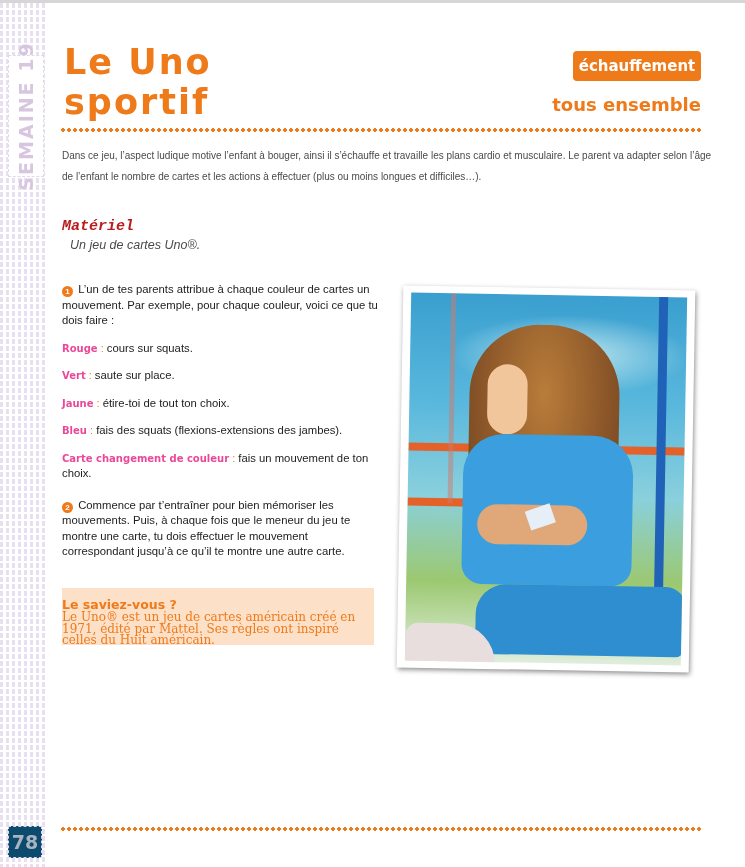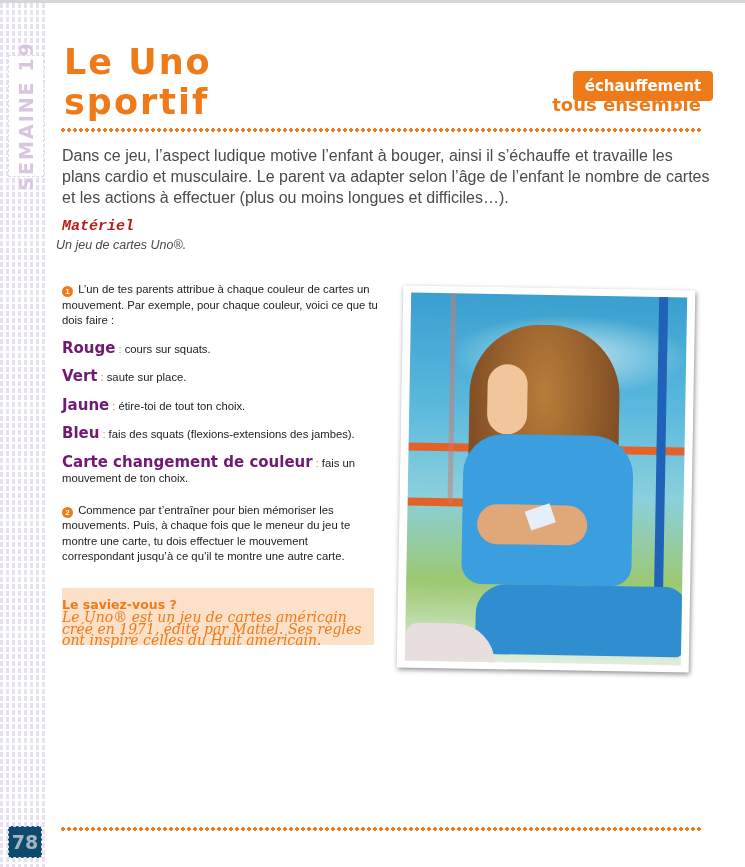--- a/index.html
+++ b/index.html
@@ -50,88 +50,88 @@
       position: absolute; left: 64px; top: 42px;
       margin: 0;
       font-family: "DejaVu Sans", sans-serif;
       font-weight: bold;
       font-size: 35px; line-height: 40px;
       letter-spacing: 2px;
       color: #ef7a1a;
     }
     .badge {
       position: absolute; left: 573px; top: 51px;
-      width: 140px; height: 30px;
+      width: 128px; height: 30px;
       background: #ef7a1a;
       border-radius: 4px;
       color: #ffffff;
       font-family: "DejaVu Sans", sans-serif;
       font-weight: bold;
       font-size: 15px;
-      display: flex; align-items: center; justify-content: center; margin-top: 20px;
+      display: flex; align-items: center; justify-content: center;
     }
     .subtitle {
       position: absolute; right: 44px; top: 94px;
       font-family: "DejaVu Sans", sans-serif;
       font-weight: bold;
       font-size: 18px;
       color: #ef7a1a;
     }
     .dotted-rule {
       position: absolute; height: 4px;
       background: radial-gradient(circle, #ef7a1a 1.7px, transparent 2px) 0 0 / 6px 4px repeat-x;
     }
     .rule-top { left: 60px; top: 128px; width: 642px; }
     .rule-bottom { left: 60px; top: 827px; width: 642px; }
     .intro {
       position: absolute; left: 62px; top: 145px; width: 650px;
       margin: 0;
-      font-size: 16px; line-height: 21px;
+      font-size: 10px; line-height: 21px;
       color: #4a4a4a;
     }
     .materiel-heading {
       position: absolute; left: 62px; top: 218px;
       font-family: Liberation Mono, monospace;
       font-style: italic; font-weight: bold;
       font-size: 15px; color: #b91c1c; text-align: right;
     }
     .materiel-text {
-      position: absolute; left: 56px; top: 238px;
+      position: absolute; left: 70px; top: 238px;
       font-style: italic; font-size: 12.5px; color: #4a4a4a;
     }
     .steps {
       position: absolute; left: 62px; top: 282px; width: 320px;
       font-size: 11.3px; line-height: 15.5px; color: #222;
     }
     .steps p { margin: 0; }
     .num-bullet {
       display: inline-block; width: 11px; height: 11px; border-radius: 50%;
       background: #ef7a1a; color: #fff; font-size: 8px; font-weight: bold;
       text-align: center; line-height: 11px; vertical-align: -1px; margin-right: 2px;
     }
     .color-line { margin-top: 12px !important; }
     .color-name {
       font-family: "DejaVu Sans", sans-serif; font-weight: bold;
-      font-size: 15px; color: #701a75;
+      font-size: 10px; color: #ec4899;
     }
     .color-sep { color: #ef7a1a; font-size: 11px; }
     .step2 { margin-top: 16px !important; }
     .fact-box {
       position: absolute; left: 62px; top: 588px; width: 312px; height: 57px;
       background: #fde0c8;
       box-sizing: border-box; padding: 9px 0;
     }
     .fact-title {
       font-family: "DejaVu Sans", sans-serif; font-weight: bold;
       font-size: 12.5px; color: #ef7a1a; margin: 0; line-height: 15px;
     }
     .fact-text {
       margin: 0;
-      font-family: "DejaVu Serif", serif; font-style: italic;
-      font-size: 14px; line-height: 11.5px; color: #ef7a1a;
+      font-family: "DejaVu Serif", serif; 
+      font-size: 12px; line-height: 11.5px; color: #ef7a1a;
     }
     .photo-frame {
       position: absolute; left: 400px; top: 288px; width: 292px; height: 382px;
       background: #ffffff;
       transform: rotate(1deg);
       box-shadow: 1px 2px 5px rgba(0,0,0,0.45);
     }
     .photo {
       position: absolute; left: 8px; top: 7px; width: 276px; height: 368px;
       overflow: hidden;

